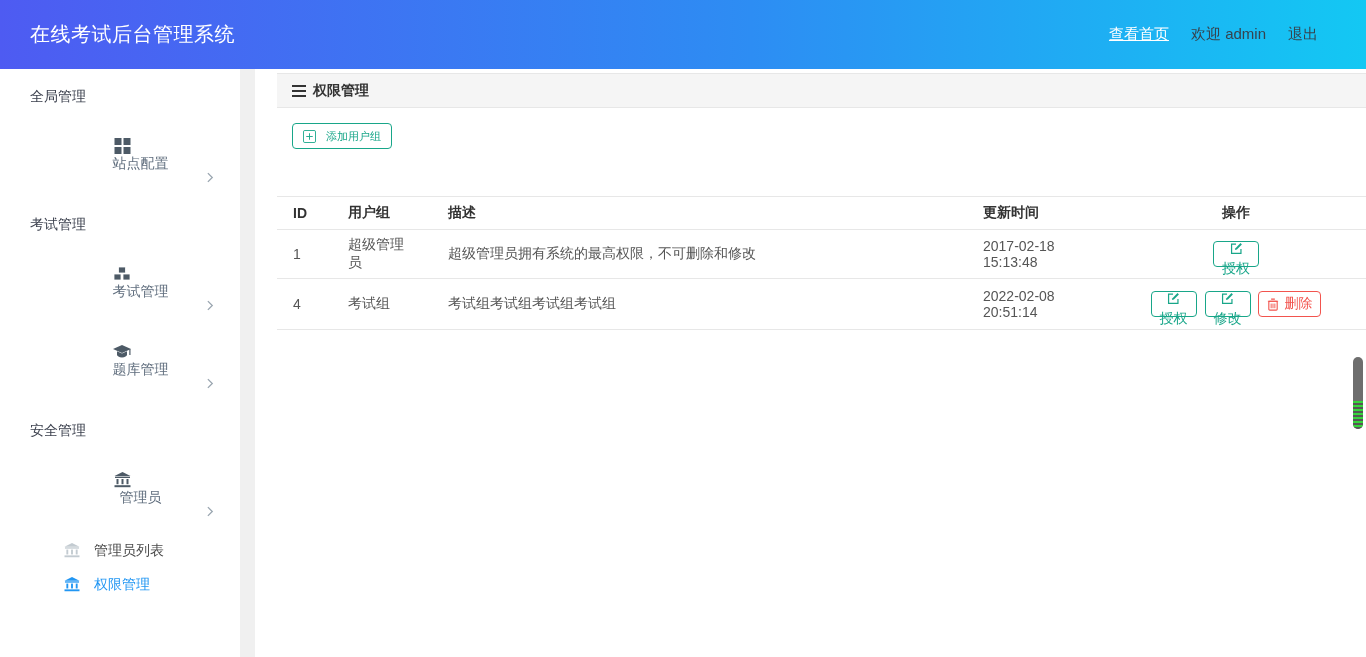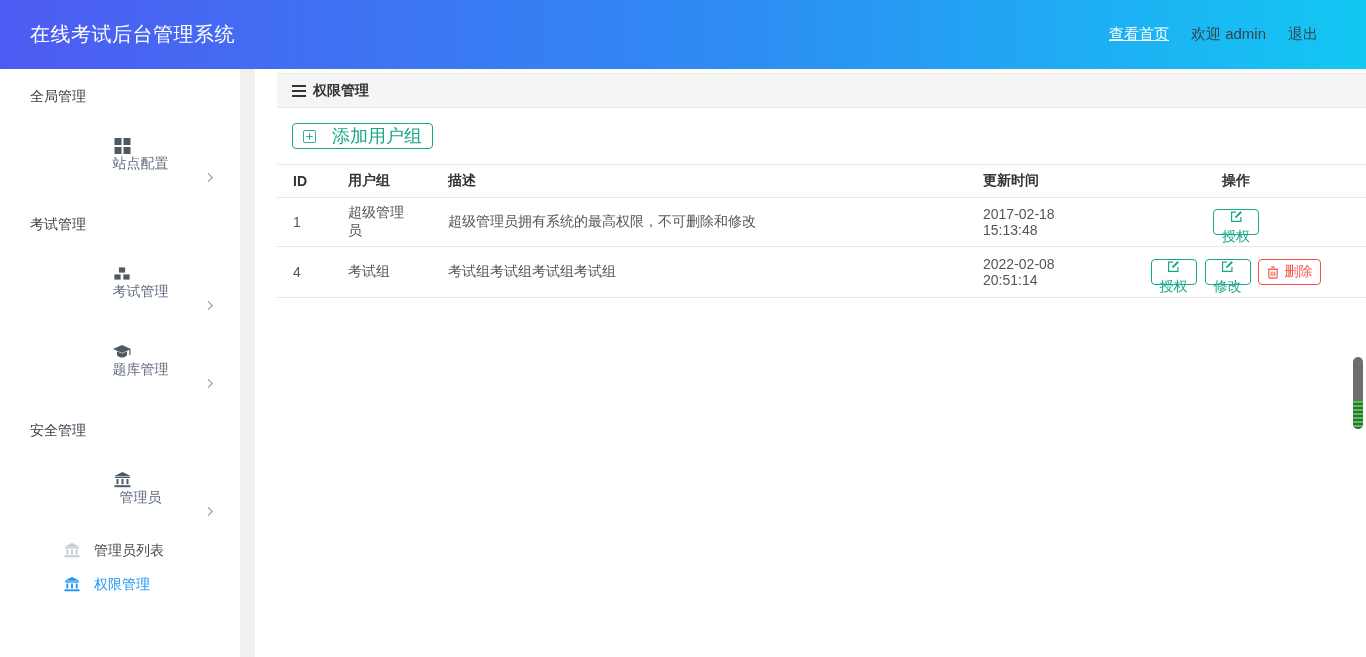--- a/index.html
+++ b/index.html
@@ -55,28 +55,28 @@
   
   .main { flex:1; background:#fff; padding-left:22px; padding-top:4px; }
   .panel-header {
     background:#f5f5f5; border-top:1px solid #e7e7e7; border-bottom:1px solid #e7e7e7;
     height:35px; display:flex; align-items:center; gap:7px; padding:0 15px;
     font-weight:bold; color:#333;
   }
   .panel-header .bars { display:inline-flex; color:#333; }
   .toolbar { padding:15px; }
   .btn-add {
-    display:inline-flex; align-items:center; gap:16px;
+    display:inline-flex; align-items:center; gap:10px;
     border:1px solid #18a689; color:#18a689; background:#fff;
-    border-radius:4px; padding:0 10px; height:26px; font-size:18px;
+    border-radius:4px; padding:0 10px; height:26px; font-size:11px;
     font-family:inherit; cursor:pointer;
   }
 
   
-  table { width:100%; border-collapse:collapse; table-layout:fixed; }
+  table { width:100%; border-collapse:collapse; table-layout:fixed; margin-top:32px; }
   th, td { text-align:left; font-size:14px; border-top:1px solid #e7e7e7; padding:7px 16px; }
   th { color:#333; font-weight:bold; }
   td { color:#555; }
   tr.row-1 td { padding-top:6px; padding-bottom:6px; }
   tr.row-2 td { padding-top:9px; padding-bottom:9px; border-bottom:1px solid #e7e7e7; }
   th.col-actions, td.col-actions { text-align:center; padding-left:8px; padding-right:24px; }
   .btn-action {
     display:inline-flex; align-items:center; gap:5px;
     background:#fff; border-radius:4px; padding:0 8px; height:26px;
     font-size:14px; font-family:inherit; cursor:pointer; margin:0 2px;

